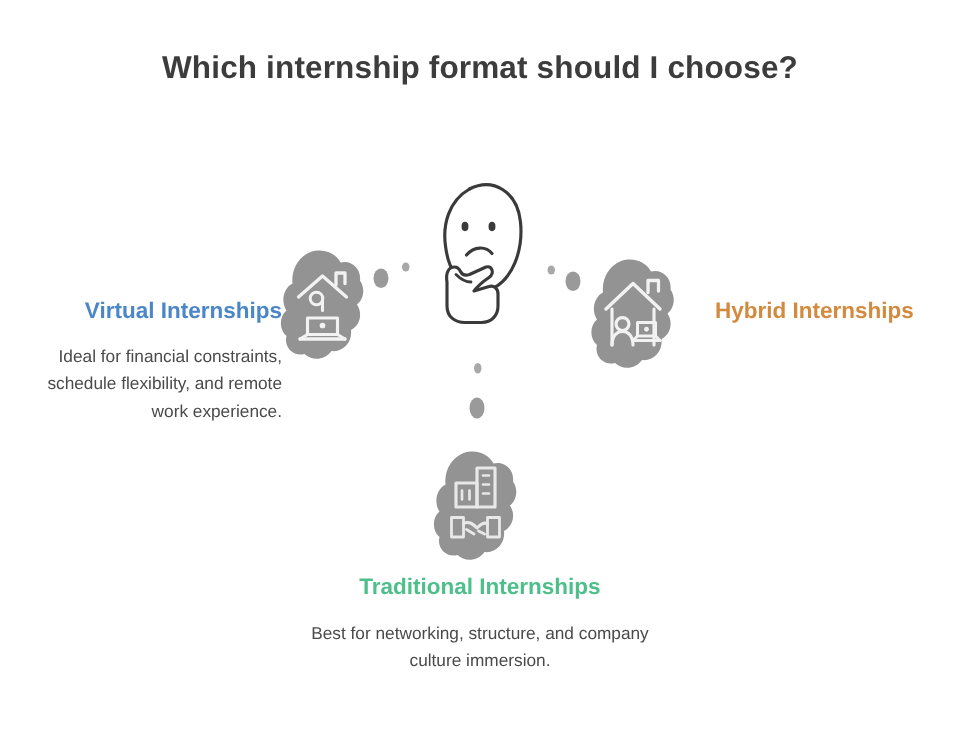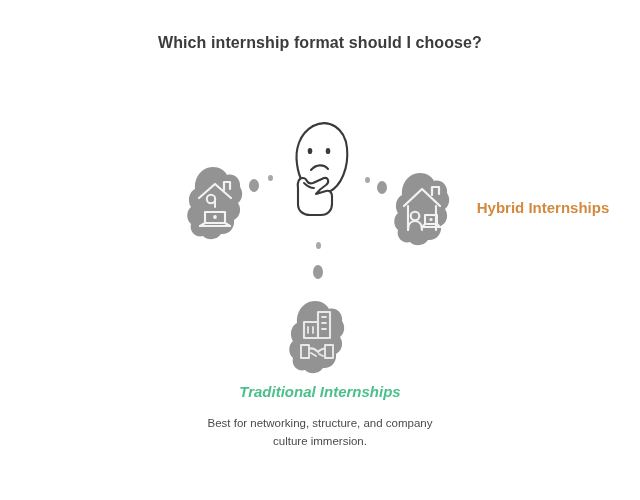--- a/index.html
+++ b/index.html
@@ -23,21 +23,21 @@
     height: 500px;
   }
 
   
   .title {
     position: absolute;
     top: 34px;
     left: 0;
     width: 640px;
     text-align: center;
-    font-size: 16px;
+    font-size: 21px;
     font-weight: bold;
     color: #3c3c3c;
     letter-spacing: 0.1px;
   }
 
   
   .node-text {
     position: absolute;
   }
   .node-heading {
@@ -70,21 +70,21 @@
   }
   #hybrid-text .node-heading { color: #d38a3f; }
 
   
   #traditional-text {
     left: 205px;
     top: 383px;
     width: 230px;
     text-align: center;
   }
-  #traditional-text .node-heading { color: #4cbf8a; font-style: italic; }
+  #traditional-text .node-heading { color: #4cbf8a; }
   #traditional-text .node-body { margin-top: 12px; }
 
   
   .blob-icon {
     position: absolute;
   }
   #icon-virtual  { left: 186px; top: 166px; width: 58px;  height: 78px; }
   #icon-hybrid   { left: 393px; top: 172px; width: 58px;  height: 78px; }
   #icon-traditional { left: 288px; top: 300px; width: 58px; height: 78px; }
   #icon-thinker  { left: 283px; top: 116px; width: 80px;  height: 104px; }
@@ -193,20 +193,24 @@
       <path d="M16 22 L 30 22 L 30 38 L 16 38 Z" stroke="#e8e8e8" stroke-width="2.1" fill="none" stroke-linejoin="round"></path>
       <path d="M20 27 L 20 33 M25 27 L 25 33" stroke="#e8e8e8" stroke-width="1.8" stroke-linecap="round"></path>
 
       <path d="M13 45 L 21 45 L 21 58 L 13 58 Z" stroke="#e8e8e8" stroke-width="1.9" fill="none" stroke-linejoin="round"></path>
       <path d="M45 45 L 37 45 L 37 58 L 45 58 Z" stroke="#e8e8e8" stroke-width="1.9" fill="none" stroke-linejoin="round"></path>
       <path d="M21 49 C 25 47, 28 50, 30 52 C 32 50, 34 48, 37 49" stroke="#e8e8e8" stroke-width="2.1" fill="none" stroke-linecap="round" stroke-linejoin="round"></path>
       <path d="M23 53 L 28 56 M31 54 L 35 56" stroke="#e8e8e8" stroke-width="1.9" stroke-linecap="round"></path>
     </svg>
   </div>
 
+  <div class="node-text" id="virtual-text">
+    <div class="node-heading">Virtual Internships</div>
+    <div class="node-body">Ideal for financial constraints, schedule flexibility, and remote work experience.</div>
+  </div>
 
   <div class="node-text" id="hybrid-text">
     <div class="node-heading">Hybrid Internships</div>
   </div>
 
   <div class="node-text" id="traditional-text">
     <div class="node-heading">Traditional Internships</div>
     <div class="node-body">Best for networking, structure, and company culture immersion.</div>
   </div>
 

